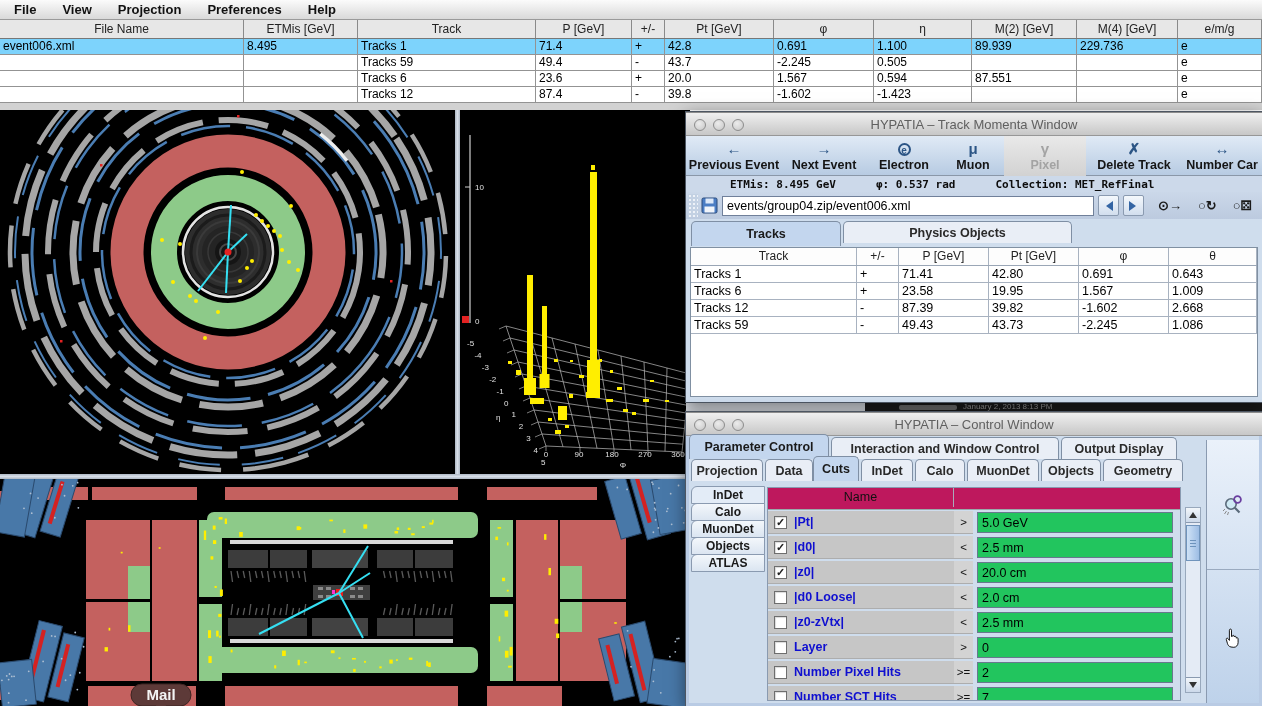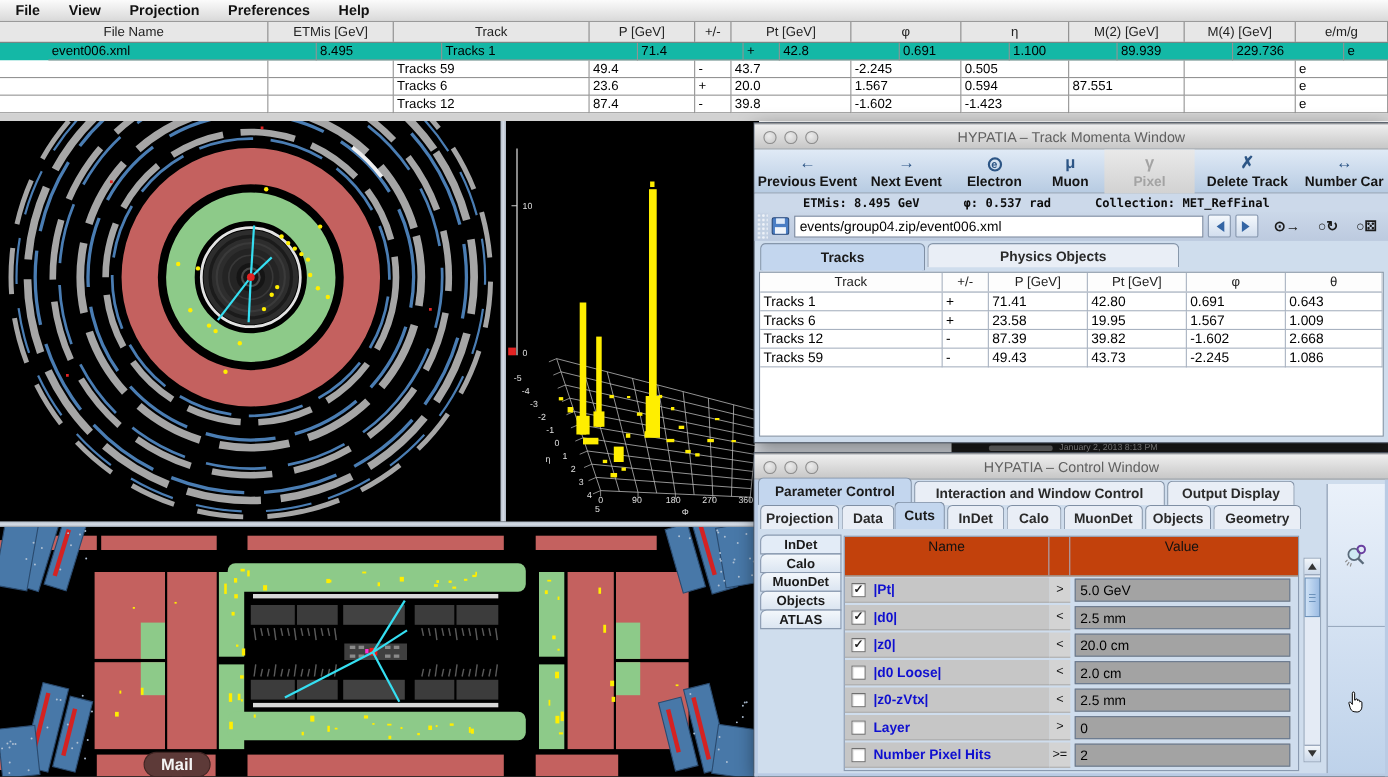--- a/index.html
+++ b/index.html
@@ -13,21 +13,21 @@
     display:flex; align-items:center; gap:26px; padding-left:14px;
     font-size:13px; font-weight:bold; color:#111; }
   .menu-item { cursor:default; }
 
   
   .event-table { position:absolute; left:0; top:20px; width:1262px; height:83px; background:#fff; }
   .et-header { display:grid; height:19px; background:#e7e7e7; border-bottom:1px solid #777; }
   .et-hcell { font-size:12px; color:#222; text-align:center; line-height:18px;
     border-right:1px solid #8a8a8a; overflow:hidden; white-space:nowrap; }
   .et-row { display:grid; height:16px; background:#fff; }
-  .et-row.selected { background:#14b8a6;padding-left:44px; }
+  .et-row.selected { background:#7dd3fc; }
   .et-cell { font-size:12px; color:#000; padding-left:3px; line-height:15px;
     border-right:1px solid #939393; border-bottom:1px solid #939393;
     overflow:hidden; white-space:nowrap; }
   .table-strip { position:absolute; left:0; top:103px; width:1262px; height:7px; background:#d2d2d2; }
 
   
   .canvas { position:absolute; left:0; top:110px; width:690px; height:672px; background:#000; }
   .canvas svg { position:absolute; display:block; }
   #endview { left:0; top:0; }
   #lego { left:460px; top:0; }
@@ -107,34 +107,34 @@
   .frame-l { position:absolute; left:0; top:24px; bottom:0; width:3px; background:#b9cbe4; }
   .frame-r { position:absolute; right:0; top:24px; bottom:0; width:3px; background:#b9cbe4; }
   .frame-b { position:absolute; left:0; bottom:0; width:576px; height:3px; background:#b9cbe4; }
   .side-tabs { position:absolute; left:5px; top:6px; width:74px; }
   .side-tab { height:18px; border:1px solid #8a9ab0; border-radius:6px 0 0 0; margin-top:-1px;
     background:linear-gradient(#f3f7fb,#dbe5f1); text-align:center; line-height:16px;
     font-size:12px; font-weight:bold; color:#1a1a1a; }
   .side-tab.active { background:#e3ecf7; }
   .cuts-panel { position:absolute; left:81px; top:6px; width:414px; height:214px;
     border:1px solid #8a9ab0; background:#cfdded; overflow:hidden; }
-  .cuts-header { display:flex; height:36px; border-bottom:1px solid #9aa; background:#c2410c; }
+  .cuts-header { display:flex; height:22px; border-bottom:1px solid #9aa; background:#be185d;flex-direction:column; }
   .ch-name { width:186px; text-align:center; line-height:19px; font-size:12.5px; color:#111; border-right:1px solid #aab; }
   .ch-gap { width:19px; border-right:1px solid #aab; }
   .ch-value { width:203px; text-align:center; line-height:19px; font-size:12.5px; color:#111; }
   .cut-row { display:flex; align-items:center; height:25px; }
   .name-cell { width:186px; height:23px; background:#c6c6c6; border-bottom:1px solid #adadad;
     display:flex; align-items:center; gap:7px; padding-left:6px; }
   .checkbox { width:13px; height:13px; background:#fff; border:1px solid #6e6e6e;
     font-size:11px; font-weight:bold; line-height:11px; text-align:center; color:#222;
     box-shadow:inset 1px 1px 1px rgba(0,0,0,.15); }
   .cut-name { font-size:12.5px; font-weight:bold; color:#0f0fd0; white-space:nowrap; }
   .op-cell { width:19px; height:23px; background:#d3d3d3; border-bottom:1px solid #adadad;
     text-align:center; line-height:23px; font-size:11.5px; color:#111; }
-  .value-cell { width:196px; height:21px; margin-left:4px; border:1px solid #68788e; background:#a3a3a3;
+  .value-cell { width:196px; height:21px; margin-left:4px; border:1px solid #68788e; background:#22c55e;
     font-size:12.5px; font-family:"Liberation Sans",sans-serif; padding:0 4px; color:#000; }
   .scrollbar { position:absolute; left:499px; top:26px; width:16px; height:186px;
     background:#e4ebf5; border:1px solid #98a8bc; }
   .sb-btn { position:absolute; left:0; width:14px; height:15px;
     background:linear-gradient(#f2f6fa,#ccd9ea); border-bottom:1px solid #8a9ab0;
     display:flex; align-items:center; justify-content:center; }
   .sb-btn.down { bottom:0; border-top:1px solid #8a9ab0; border-bottom:none; }
   .sb-up-tri { width:0; height:0; border:4px solid transparent; border-bottom:6px solid #333; margin-top:-4px; }
   .sb-down-tri { width:0; height:0; border:4px solid transparent; border-top:6px solid #333; margin-bottom:-4px; }
   .sb-thumb { position:absolute; left:0; top:17px; width:14px; height:36px;

